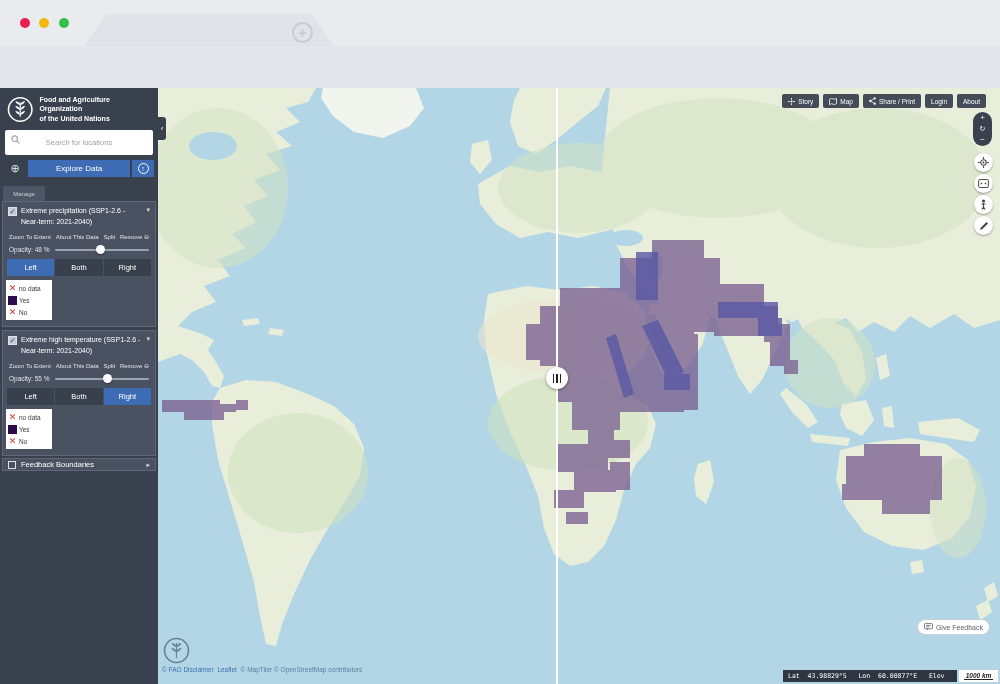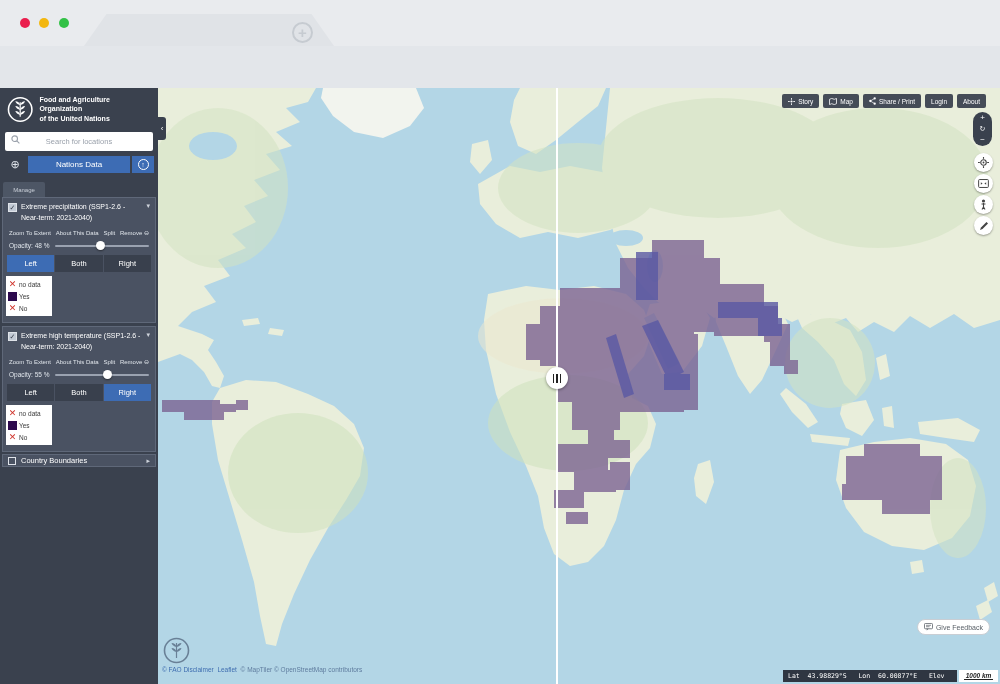--- a/index.html
+++ b/index.html
@@ -30,21 +30,21 @@
   .star { position:absolute; right:10px; top:7px; color:#b7bdc5; font-size:15px; }
 
   
   .app { position:absolute; top:88px; left:0; width:1000px; height:596px; }
 
   
   .sidebar { position:absolute; left:0; top:0; width:158px; height:596px; background:#3a414e; z-index:5; }
   .org { display:flex; gap:6px; padding:7px 6px 4px 7px; align-items:center; }
   .org-text { color:#fff; font-size:7px; font-weight:bold; line-height:1.35; }
   .loc-search { position:relative; margin:3px 5px 0; }
-  .loc-search input { width:148px; height:19px; border:none; border-radius:2px; font-size:7.5px; text-align:center;
+  .loc-search input { width:148px; height:25px; border:none; border-radius:2px; font-size:7.5px; text-align:center;
                       color:#555; outline:none; font-family:"Liberation Sans",sans-serif; }
   .loc-search input::placeholder { color:#9aa1ab; }
   .loc-mag { position:absolute; left:6px; top:5px; }
   .explore-row { display:flex; gap:2px; margin:5px 4px 0; height:17px; }
   .exp-plus { width:22px; color:#dfe4ea; font-size:11px; display:flex; align-items:center; justify-content:center; }
   .exp-main { flex:1; background:#3d6cb4; color:#fff; font-size:8px; display:flex; align-items:center; justify-content:center; }
   .exp-up { width:22px; background:#3d6cb4; display:flex; align-items:center; justify-content:center; }
   .ring-up { width:11px; height:11px; border:1px solid #fff; border-radius:50%; color:#fff; font-size:7px; line-height:9px; text-align:center; }
   .manage-tab { margin:9px 0 0 3px; width:42px; height:15px; background:#4d5665; border-radius:2px 2px 0 0;
                 color:#c9cfd8; font-size:6px; display:flex; align-items:center; justify-content:center; }
@@ -178,21 +178,21 @@
     <div class="loc-search">
       <svg class="loc-mag" width="9" height="9" viewBox="0 0 9 9">
         <circle cx="3.7" cy="3.7" r="2.8" fill="none" stroke="#9aa1ab" stroke-width="1.1"></circle>
         <line x1="5.8" y1="5.8" x2="8.4" y2="8.4" stroke="#9aa1ab" stroke-width="1.1"></line>
       </svg>
       <input type="text" placeholder="Search for locations" style="">
     </div>
 
     <div class="explore-row">
       <div class="exp-plus">⊕</div>
-      <div class="exp-main">Nations Data</div>
+      <div class="exp-main">Explore Data</div>
       <div class="exp-up">
         <div class="ring-up">↑</div>
       </div>
     </div>
 
     <div class="manage-tab">Manage</div>
 
     <div class="layer-panel">
       <div class="lp-header">
         <span class="chk checked">✓</span>
@@ -268,21 +268,21 @@
         </div>
         <div class="legend-row">
           <span class="x-icon">✕</span>
           <span>No</span>
         </div>
       </div>
     </div>
 
     <div class="country-bar">
       <span class="chk"></span>
-      <span>Country Boundaries</span>
+      <span>Feedback Boundaries</span>
       <span class="country-caret">▸</span>
     </div>
   </div>
 
   <div class="collapse-flap">‹</div>
 
   <div class="map">
     <svg width="842" height="596" viewBox="0 0 842 596">
       <rect x="0" y="0" width="842" height="596" fill="#b3d6e6"></rect>
       <g fill="#e9eedb" stroke="none">

